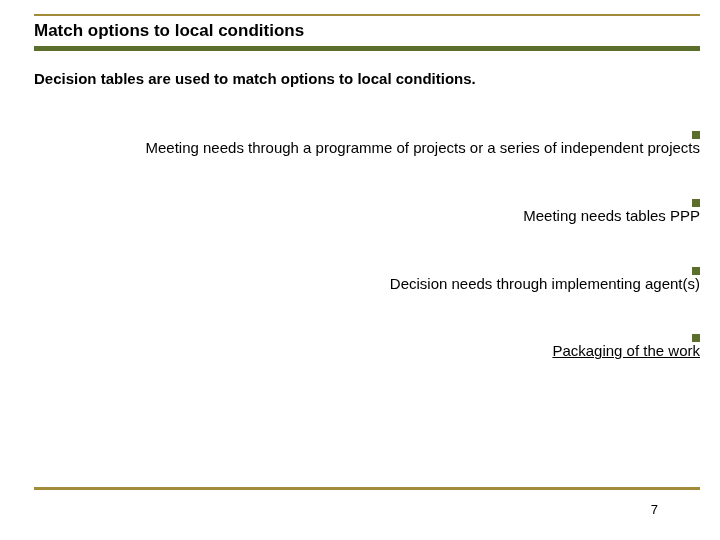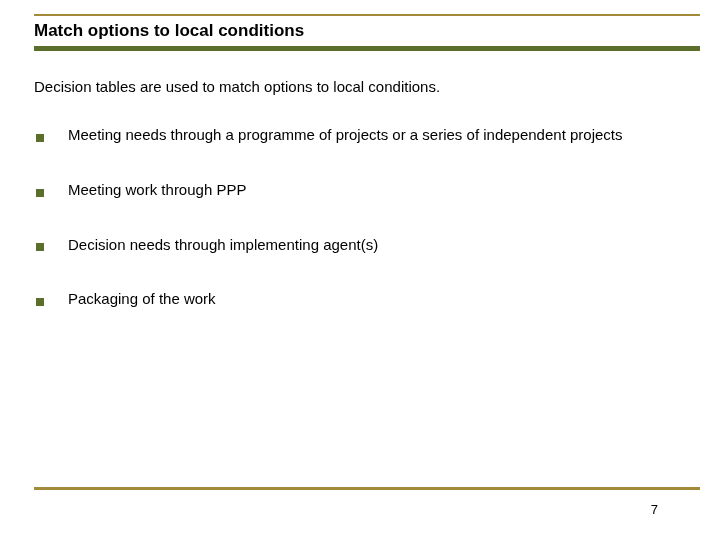--- a/index.html
+++ b/index.html
@@ -30,37 +30,38 @@
   .title-text {
     font-size: 17px;
     font-weight: bold;
     color: #000;
     line-height: 1.2;
     padding-left: 0;
   }
   .subtitle {
     position: absolute;
     left: 34px;
-    top: 78px;
+    top: 70px;
     font-size: 15px;
-    font-weight: normal;
+    font-weight: bold;
     color: #000;
   }
   .bullets {
     position: absolute;
     left: 36px;
     top: 126px;
     right: 20px;
   }
   .bullet-row {
     display: flex;
-    align-items: center;
+    align-items: flex-end;
     margin-bottom: 36px;
+    flex-direction: column;
   }
-  .bullet-row:last-child { margin-bottom: 12px; }
+  .bullet-row:last-child { margin-bottom: 12px; text-decoration: underline; }
   .bullet-sq {
     width: 8px;
     height: 8px;
     background: #5c6e2c;
     margin-top: 5px;
     flex: 0 0 8px;
   }
   .bullet-text {
     margin-left: 24px;
     font-size: 15px;
@@ -95,21 +96,21 @@
 
   <div class="subtitle">Decision tables are used to match options to local conditions.</div>
 
   <div class="bullets">
     <div class="bullet-row">
       <div class="bullet-sq"></div>
       <div class="bullet-text">Meeting needs through a programme of projects or a series of independent projects</div>
     </div>
     <div class="bullet-row">
       <div class="bullet-sq"></div>
-      <div class="bullet-text">Meeting work through PPP</div>
+      <div class="bullet-text">Meeting needs tables PPP</div>
     </div>
     <div class="bullet-row">
       <div class="bullet-sq"></div>
       <div class="bullet-text">Decision needs through implementing agent(s)</div>
     </div>
     <div class="bullet-row">
       <div class="bullet-sq"></div>
       <div class="bullet-text">Packaging of the work</div>
     </div>
   </div>

